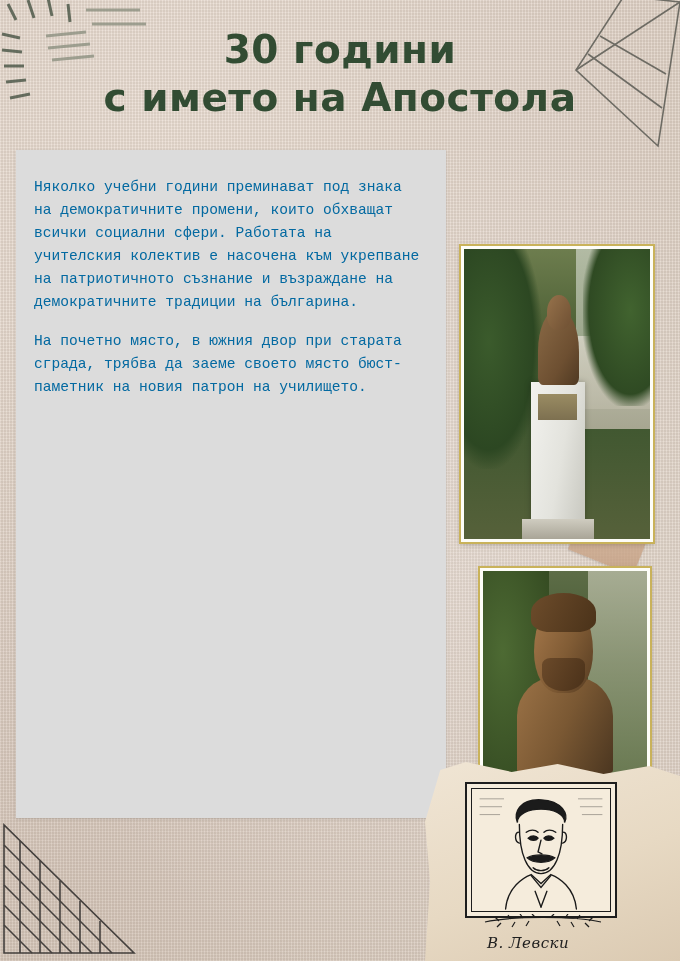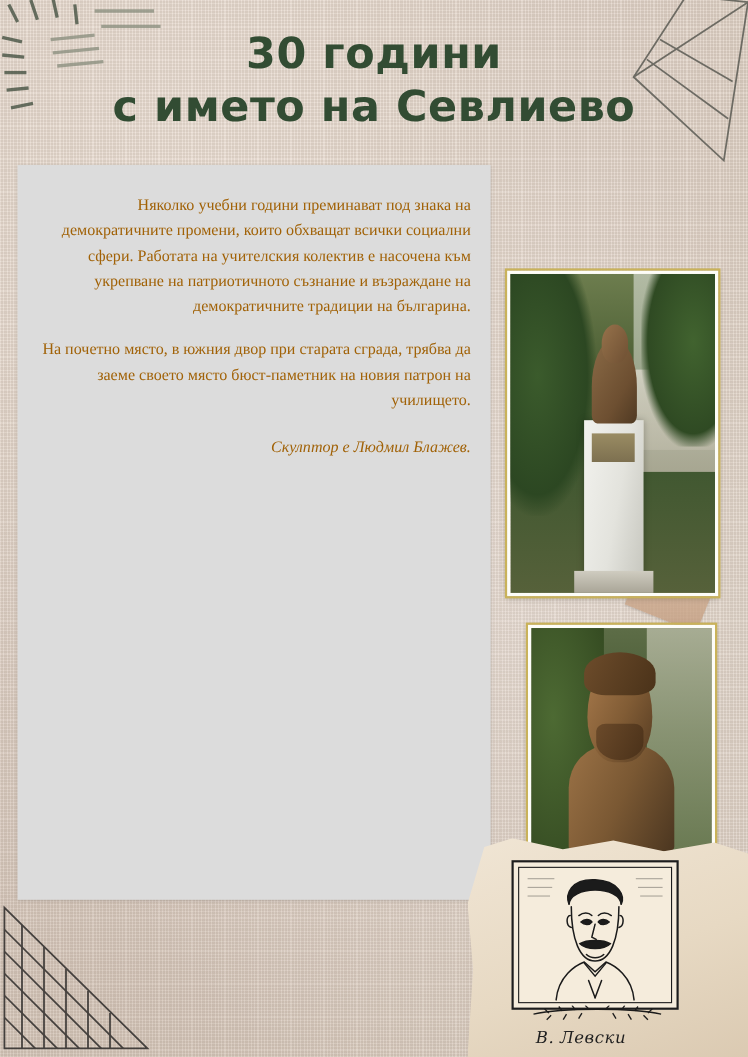--- a/index.html
+++ b/index.html
@@ -71,25 +71,25 @@
     width: 430px;
     min-height: 668px;
     background: #dcdcdc;
     box-shadow: 0 1px 3px rgba(0,0,0,0.12);
     z-index: 4;
     padding: 26px 18px 18px 18px;
     box-sizing: border-box;
   }
   .panel p {
     margin: 0 0 16px 0;
-    text-align: right;
+    text-align: left;
     font-size: 14.6px;
     line-height: 1.58;
-    color: #a16207;
-    font-family: Liberation Serif, serif;
+    color: #0369a1;
+    font-family: Liberation Mono, monospace;
   }
   .panel p:last-child { margin-bottom: 0; }
   .panel p.sculptor {
     font-style: italic;
     margin-top: 20px;
   }
 
   
   .tape {
     position: absolute;
@@ -287,27 +287,26 @@
       <path d="M26 26 L26 138"></path>
       <path d="M46 46 L46 138"></path>
       <path d="M66 66 L66 138"></path>
       <path d="M86 86 L86 138"></path>
       <path d="M106 106 L106 138"></path>
     </g>
   </svg>
 
   <div class="title-block">
     <div class="title-line">30 години</div>
-    <div class="title-line">с името на Севлиево</div>
+    <div class="title-line">с името на Апостола</div>
   </div>
 
   <div class="panel">
     <p>Няколко учебни години преминават под знака на демократичните промени, които обхващат всички социални сфери. Работата на учителския колектив е насочена към укрепване на патриотичното съзнание и възраждане на демократичните традиции на българина.</p>
     <p>На почетно място, в южния двор при старата сграда, трябва да заеме своето място бюст-паметник на новия патрон на училището.</p>
-    <p class="sculptor">Скулптор е Людмил Блажев.</p>
   </div>
 
   <div class="tape tape-1"></div>
   <div class="tape tape-2"></div>
   <div class="tape tape-3"></div>
 
   <div class="photo photo-1">
     <div class="photo-inner scene1">
       <div class="sky"></div>
       <div class="bldg"></div>

